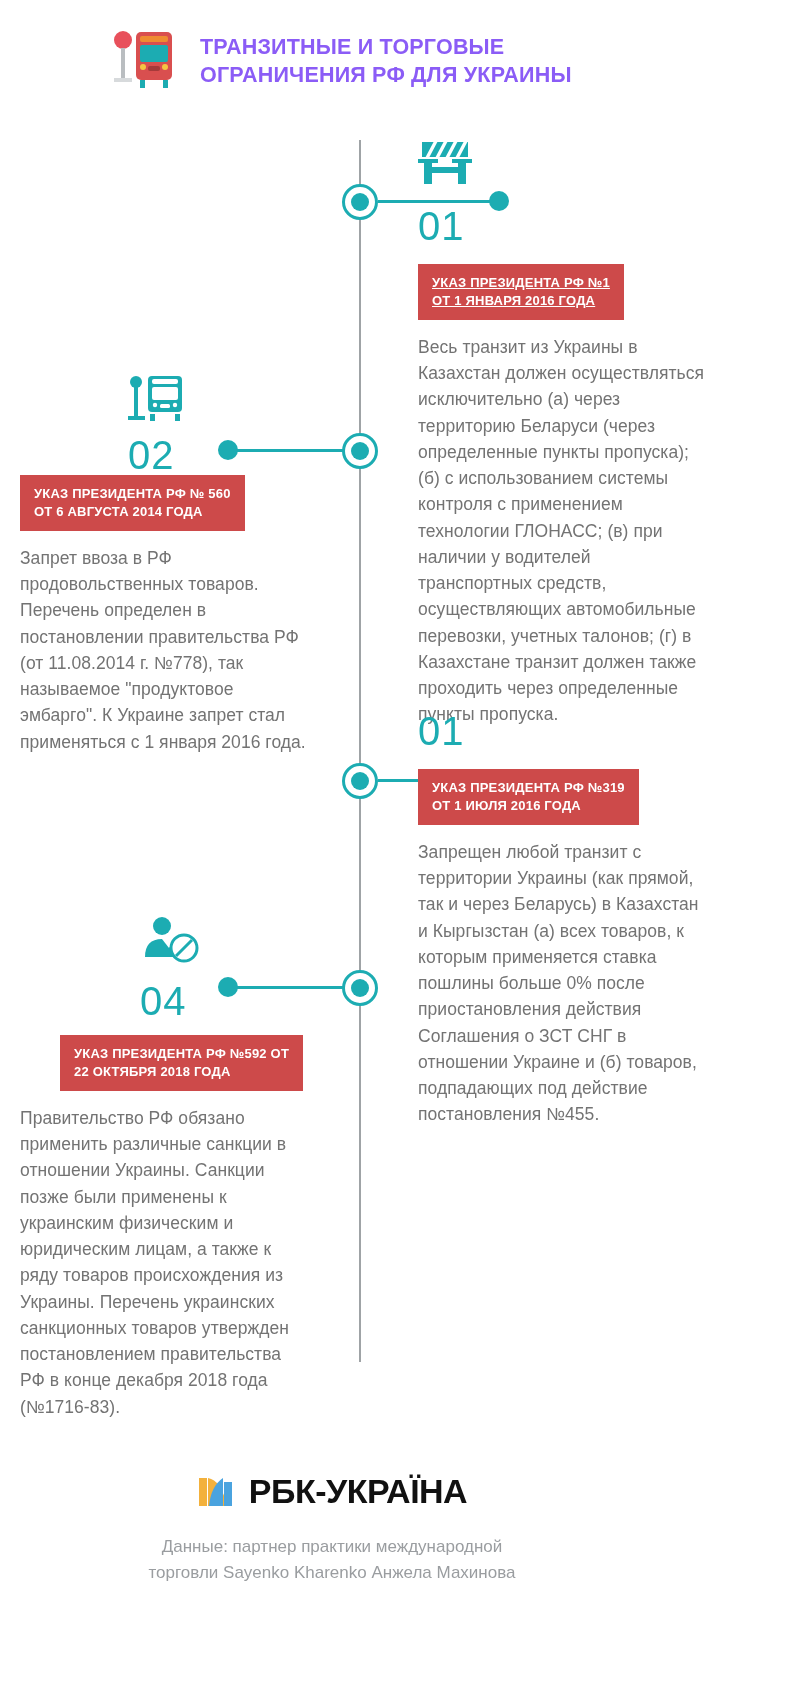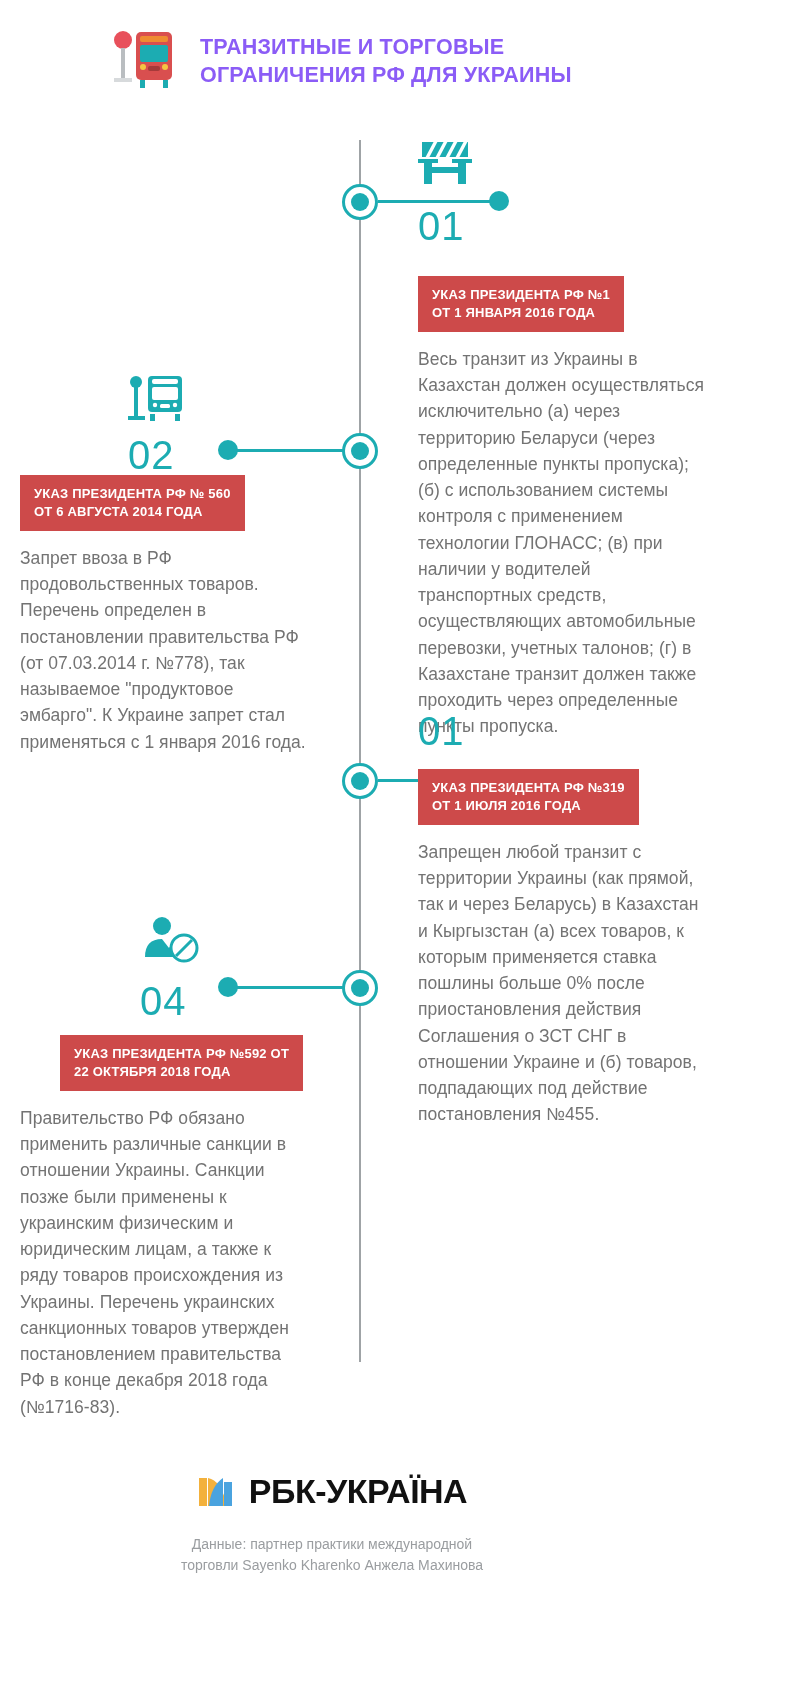--- a/index.html
+++ b/index.html
@@ -73,21 +73,21 @@
 
   
   .footer { position:absolute; left:0; top:1470px; width:664px; text-align:center; }
   .logo-row {
     display:inline-flex; align-items:center; gap:14px;
   }
   .logo-text {
     font-size:34px; font-weight:bold; color:#111111; letter-spacing:-.5px;
   }
   .credit {
-    margin-top:22px; font-size:14px; color:#9a9da0; line-height:1.5;
+    margin-top:22px; font-size:17px; color:#9a9da0; line-height:1.5;
     white-space:pre-line;
   }
 </style>
 </head>
 <body>
 
 <div class="header">
   <span class="icon-wrap">
     <svg width="66" height="62" viewBox="0 0 66 62">
 
@@ -128,21 +128,21 @@
       </g>
       <g stroke="#ffffff" stroke-width="3.4">
         <line x1="9" y1="18" x2="18" y2="1"></line>
         <line x1="19" y1="18" x2="28" y2="1"></line>
         <line x1="29" y1="18" x2="38" y2="1"></line>
         <line x1="39" y1="18" x2="48" y2="1"></line>
       </g>
     </svg>
   </span>
   <div class="num" style="margin-top:16px;">01</div>
-  <div class="banner" style="margin-top:30px;">УКАЗ ПРЕЗИДЕНТА РФ №1
+  <div class="banner" style="margin-top:18px;text-decoration:underline;">УКАЗ ПРЕЗИДЕНТА РФ №1
 ОТ 1 ЯНВАРЯ 2016 ГОДА</div>
   <div class="body-text">Весь транзит из Украины в Казахстан должен осуществляться исключительно (а) через территорию Беларуси (через определенные пункты пропуска); (б) с использованием системы контроля с применением технологии ГЛОНАСС; (в) при наличии у водителей транспортных средств, осуществляющих автомобильные перевозки, учетных талонов; (г) в Казахстане транзит должен также проходить через определенные пункты пропуска.</div>
 </div>
 
 <div class="node" style="top:433px;"></div>
 <div class="arm" style="left:228px; top:449px; width:116px;"></div>
 <div class="armdot" style="left:218px; top:440px;"></div>
 
 <div class="item left" style="top:375px;">
   <span class="icon-wrap" style="display:block; margin-left:108px;">
@@ -160,21 +160,21 @@
         <rect x="24" y="12" width="26" height="13" rx="2"></rect>
         <circle cx="27" cy="30" r="2.2"></circle>
         <circle cx="47" cy="30" r="2.2"></circle>
         <rect x="32" y="29" width="10" height="4" rx="1.5"></rect>
       </g>
     </svg>
   </span>
   <div class="num" style="margin-top:8px; margin-left:108px;">02</div>
   <div class="banner" style="">УКАЗ ПРЕЗИДЕНТА РФ № 560
 ОТ 6 АВГУСТА 2014 ГОДА</div>
-  <div class="body-text">Запрет ввоза в РФ продовольственных товаров. Перечень определен в постановлении правительства РФ (от 07.03.2014 г. №778), так называемое "продуктовое эмбарго". К Украине запрет стал применяться с 1 января 2016 года.</div>
+  <div class="body-text">Запрет ввоза в РФ продовольственных товаров. Перечень определен в постановлении правительства РФ (от 11.08.2014 г. №778), так называемое "продуктовое эмбарго". К Украине запрет стал применяться с 1 января 2016 года.</div>
 </div>
 
 <div class="node" style="top:763px;"></div>
 <div class="arm" style="left:378px; top:779px; width:124px;"></div>
 <div class="armdot" style="left:489px; top:770px;"></div>
 
 <div class="item right" style="top:705px;">
   <div class="num" style="margin-top:6px;">01</div>
   <div class="banner" style="margin-top:18px;">УКАЗ ПРЕЗИДЕНТА РФ №319
 ОТ 1 ИЮЛЯ 2016 ГОДА</div>

